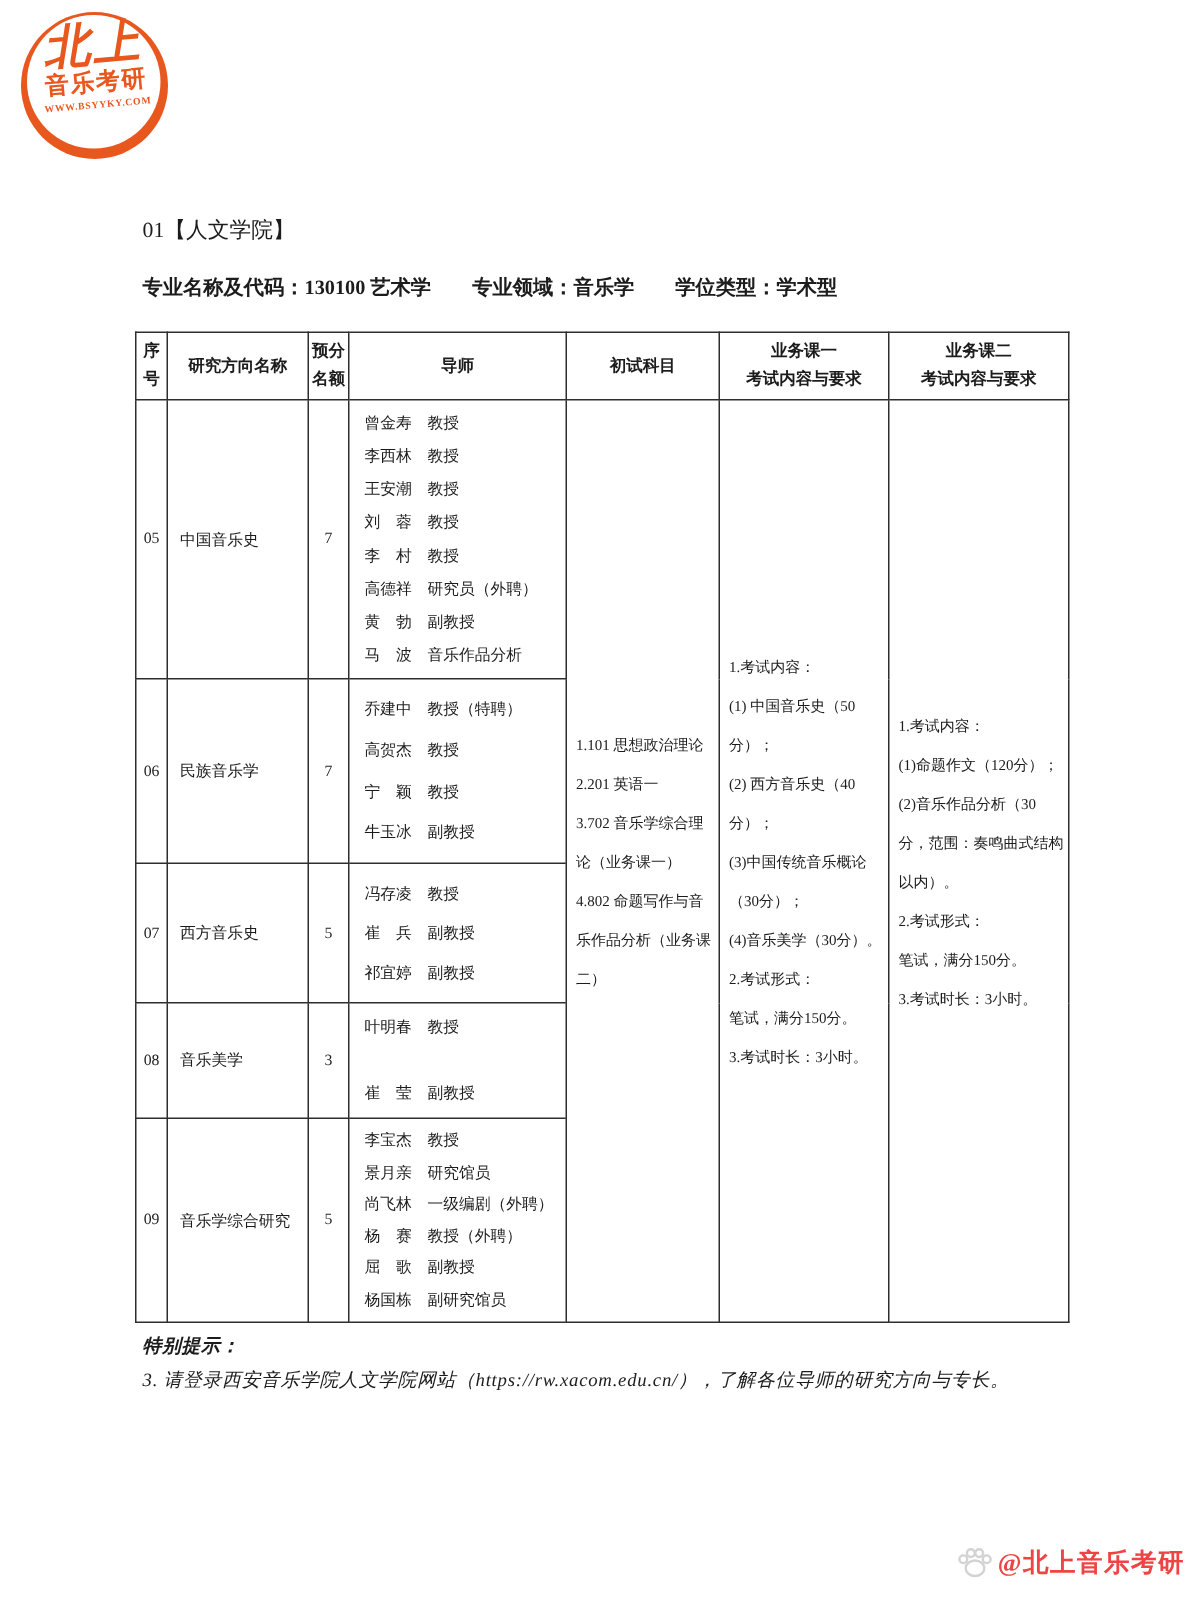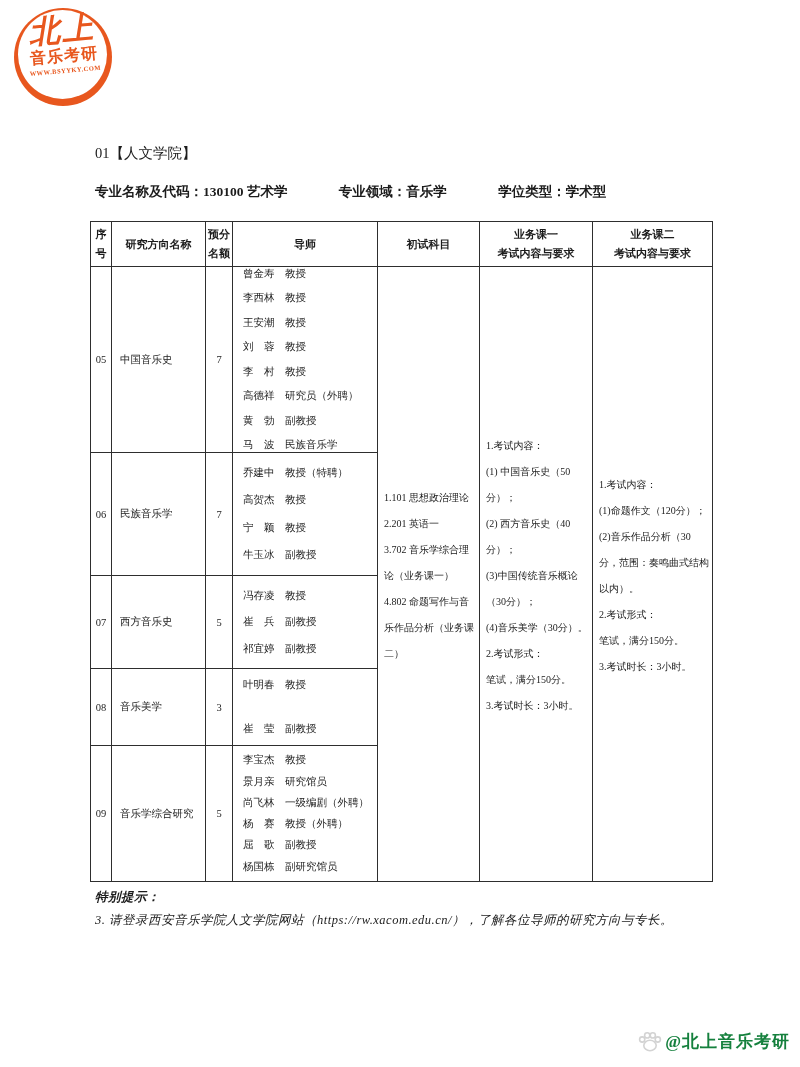--- a/index.html
+++ b/index.html
@@ -14,56 +14,56 @@
   .logo-text { position:absolute; left:0; top:6px; width:98px; text-align:center;
           transform:rotate(-5deg); color:#e8571e; line-height:1; }
   .logo-cn1 { font-size:31px; font-weight:bold; letter-spacing:2px; font-style:italic; }
   .logo-cn2 { font-size:16px; font-weight:bold; letter-spacing:1px; margin-top:3px; }
   .logo-url { font-size:6.5px; font-weight:bold; letter-spacing:.5px; margin-top:4px; }
 
   
   .doc-title { position:absolute; left:95px; top:144px; font-size:14.5px; font-weight:normal; }
   .meta-line { position:absolute; left:95px; top:183px; font-size:13.5px; font-weight:bold; white-space:nowrap; }
   .meta-seg { display:inline-block; }
-  .meta-seg + .meta-seg { margin-left:48px; }
+  .meta-seg + .meta-seg { margin-left:24px; }
 
   
   table.main { position:absolute; left:90px; top:221px; border-collapse:collapse;
                table-layout:fixed; width:622px; font-size:10.5px; }
   table.main th, table.main td { border:1px solid #2e2e2e; vertical-align:middle; }
   table.main th { font-weight:bold; font-size:11px; text-align:center;
                   white-space:pre-line; line-height:1.7; height:45px; }
   td.c-seq   { text-align:center; }
   td.c-dir   { padding-left:8px; }
   td.c-quota { text-align:center; }
   td.c-ment  { padding:0; }
   .mentors { display:flex; flex-direction:column; justify-content:space-evenly;
              height:100%; padding-left:10px; }
   .mentor-line { white-space:nowrap; }
   tbody tr:nth-child(1) { height:185px; }
   tbody tr:nth-child(2) { height:122px; }
   tbody tr:nth-child(3) { height:92px; }
   tbody tr:nth-child(4) { height:76px; }
   tbody tr:nth-child(5) { height:135px; }
-  tbody tr:nth-child(1) td.c-ment .mentors { height:185px;justify-content:space-between; }
+  tbody tr:nth-child(1) td.c-ment .mentors { height:185px; }
   tbody tr:nth-child(2) td.c-ment .mentors { height:122px; }
   tbody tr:nth-child(3) td.c-ment .mentors { height:92px; }
   tbody tr:nth-child(4) td.c-ment .mentors { height:76px;gap:22px; }
   tbody tr:nth-child(5) td.c-ment .mentors { height:135px; }
   td.c-span { vertical-align:top; padding:3px 3px 0 6px; font-size:10px; line-height:26px; }
   .span-line { }
 
   
   .notes { position:absolute; left:95px; top:886px; font-size:12.5px; line-height:23px;
            font-style:italic; letter-spacing:.5px; }
   .notes-heading { font-weight:bold; }
 
   
   .watermark { position:absolute; right:10px; bottom:14px; display:flex; align-items:center;
-               color:#15803d; font-size:17px; font-weight:bold; letter-spacing:1px; }
+               color:#ef4444; font-size:17px; font-weight:bold; letter-spacing:1px; }
   .paw { margin-right:3px; }
 </style>
 </head>
 <body>
 
 <div class="page">
 
   <div class="logo">
     <div class="logo-inner"></div>
     <div class="logo-text">
@@ -112,21 +112,21 @@
           <td class="c-quota">7</td>
           <td class="c-ment">
             <div class="mentors">
               <div class="mentor-line">曾金寿　教授</div>
               <div class="mentor-line">李西林　教授</div>
               <div class="mentor-line">王安潮　教授</div>
               <div class="mentor-line">刘　蓉　教授</div>
               <div class="mentor-line">李　村　教授</div>
               <div class="mentor-line">高德祥　研究员（外聘）</div>
               <div class="mentor-line">黄　勃　副教授</div>
-              <div class="mentor-line">马　波　民族音乐学</div>
+              <div class="mentor-line">马　波　音乐作品分析</div>
             </div>
           </td>
           <td class="c-span" rowspan="5">
             <div class="span-line">1.101 思想政治理论</div>
             <div class="span-line">2.201 英语一</div>
             <div class="span-line">3.702 音乐学综合理论（业务课一）</div>
             <div class="span-line">4.802 命题写作与音乐作品分析（业务课二）</div>
           </td>
           <td class="c-span" rowspan="5">
             <div class="span-line">1.考试内容：</div>

